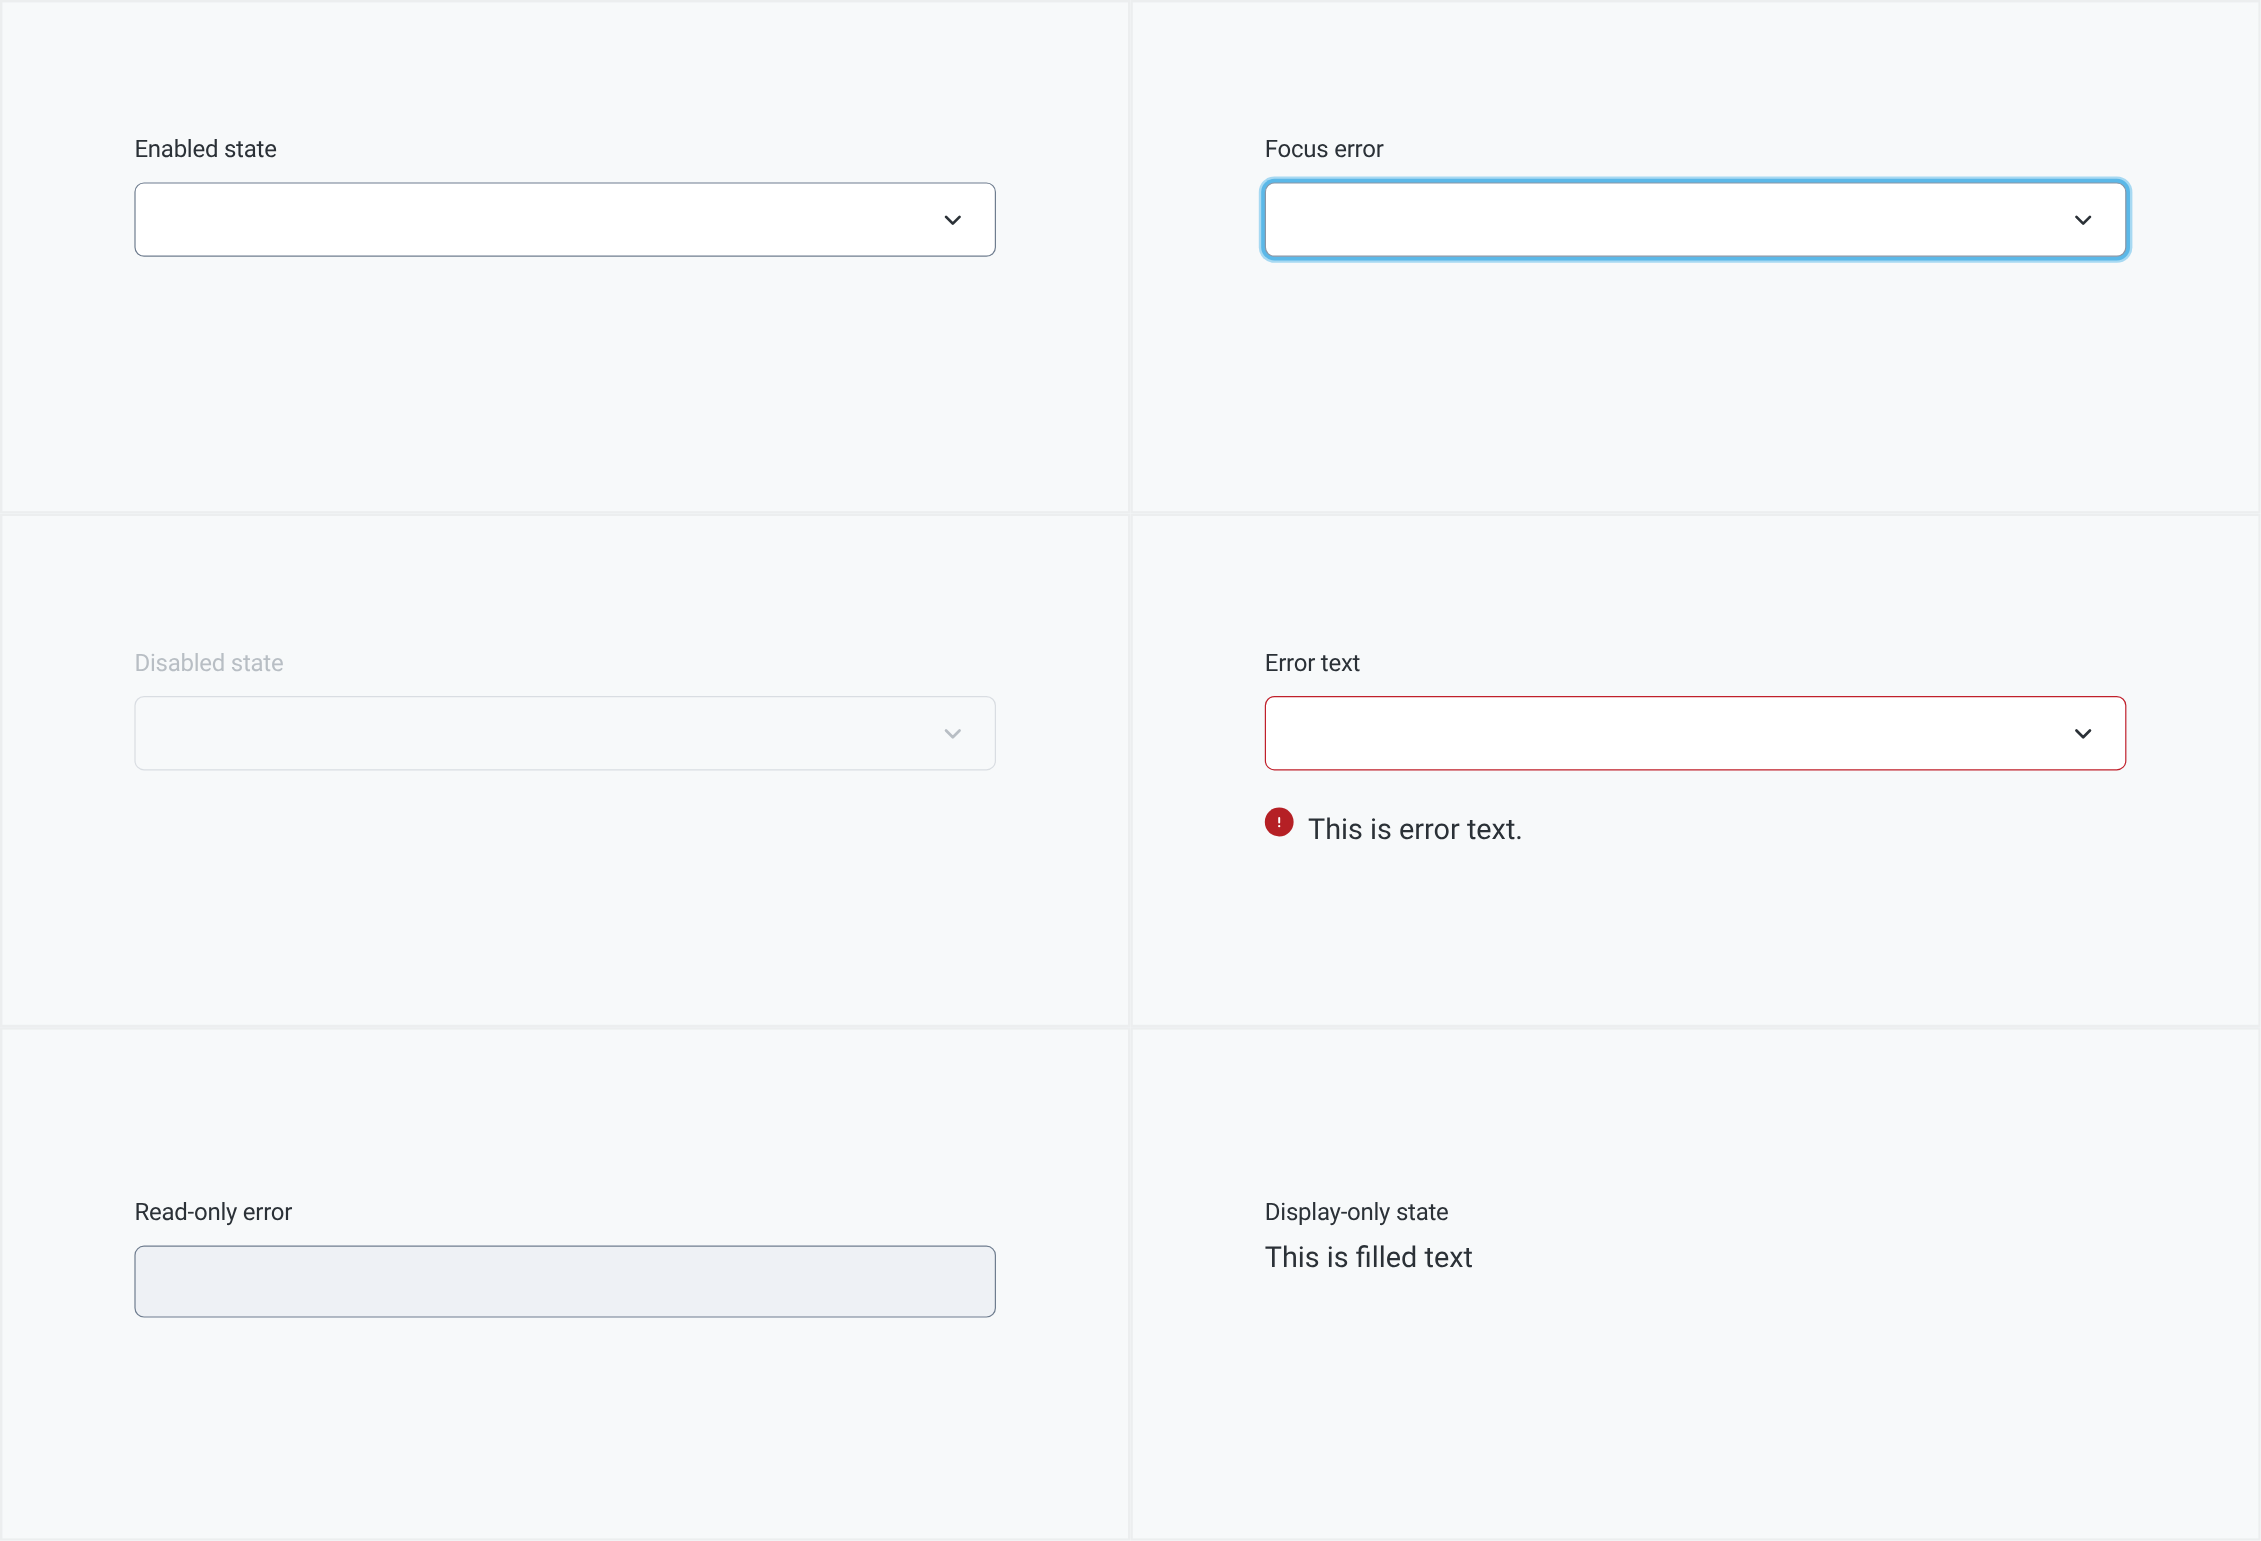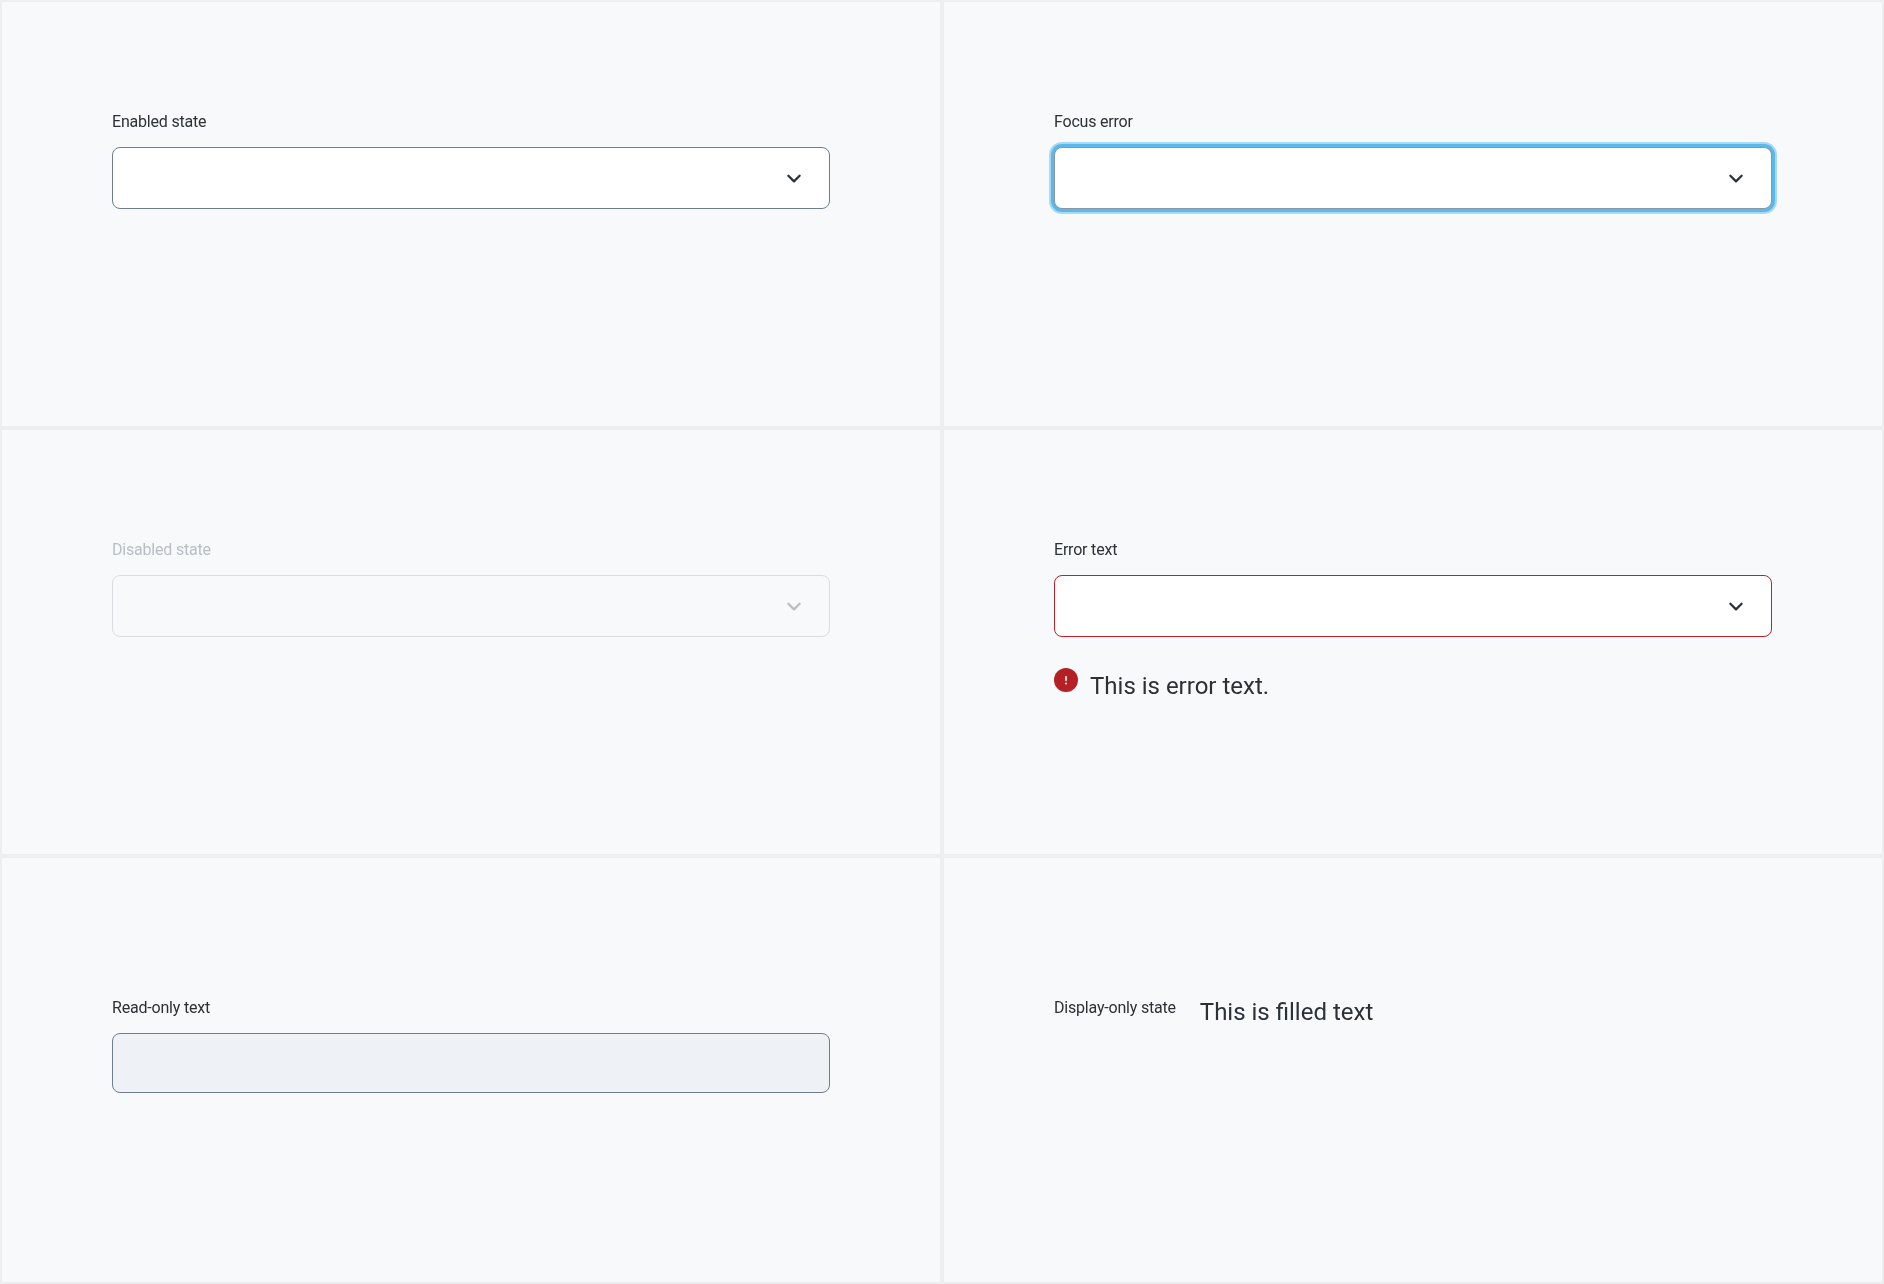--- a/index.html
+++ b/index.html
@@ -26,21 +26,21 @@
       padding: 110px 110px 0 110px;
       display: flex;
       flex-direction: column;
       justify-content: flex-start;
       gap: 16px;
     }
     .cell.row3 {
       padding-top: 140px;
     }
     .label {
-      font-size: 16px;
+      font-size: 20px;
       color: #2b3137;
       font-weight: 400;
       letter-spacing: -0.2px;
     }
     .label.disabled {
       color: #b8bec4;
     }
     .select {
       position: relative;
       width: 100%;
@@ -97,22 +97,22 @@
       justify-content: center;
       flex-shrink: 0;
     }
     .error-text {
       font-size: 24px;
       color: #2b3137;
       margin-top: 13px;
     }
     .display-wrap {
       display: flex;
-      flex-direction: row;
-      gap: 24px;
+      flex-direction: column;
+      gap: 12px;
     }
     .display-value {
       font-size: 24px;
       font-weight: 400;
       color: #2b3137;
     }
   </style>
 </head>
 <body>
 
@@ -165,21 +165,21 @@
         <svg viewBox="0 0 24 24" width="14" height="14" fill="#ffffff">
             <circle cx="12" cy="18" r="1.6"></circle>
             <rect x="10.6" y="5" width="2.8" height="9" rx="1.4"></rect>
           </svg>
       </span>
       <span class="error-text">This is error text.</span>
     </div>
   </div>
 
   <div class="cell row3">
-    <div class="label">Read-only text</div>
+    <div class="label">Read-only error</div>
     <div class="select readonly"></div>
   </div>
 
   <div class="cell row3">
     <div class="display-wrap">
       <div class="label">Display-only state</div>
       <div class="display-value">This is filled text</div>
     </div>
   </div>
 

